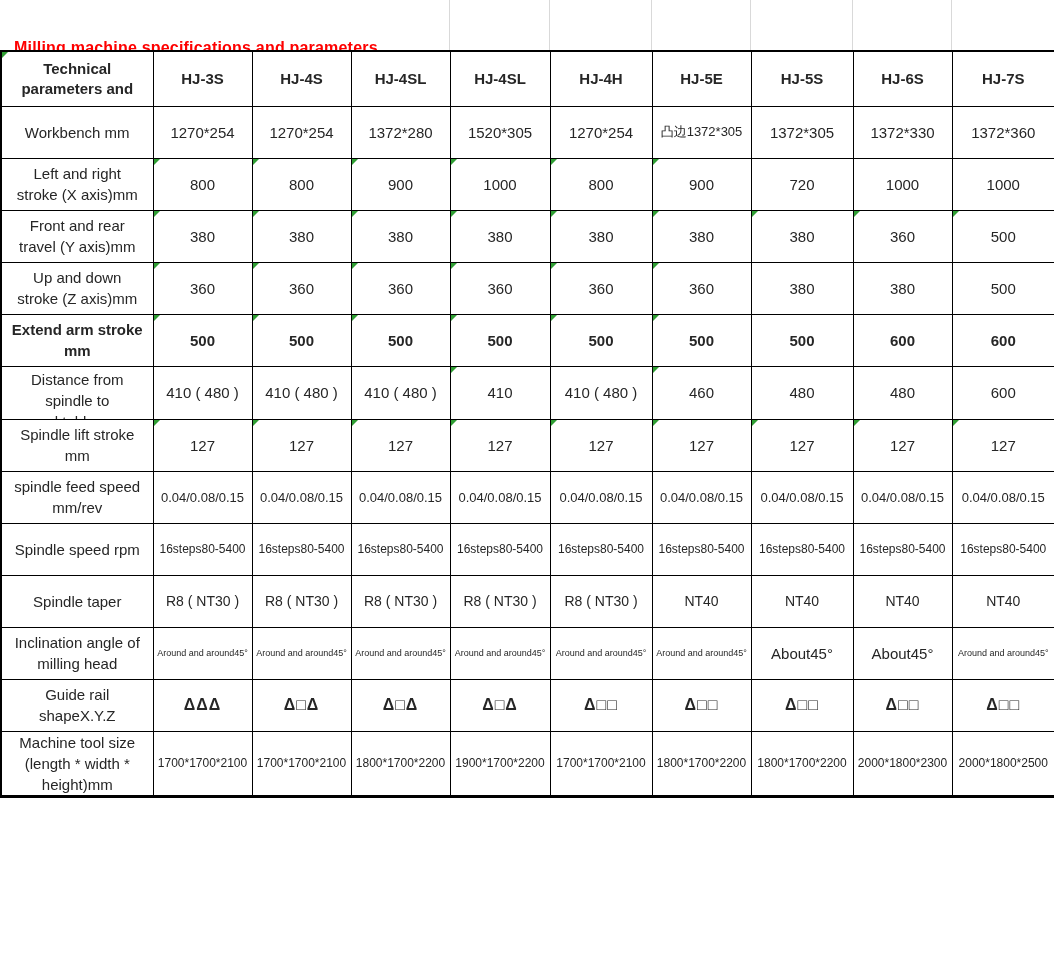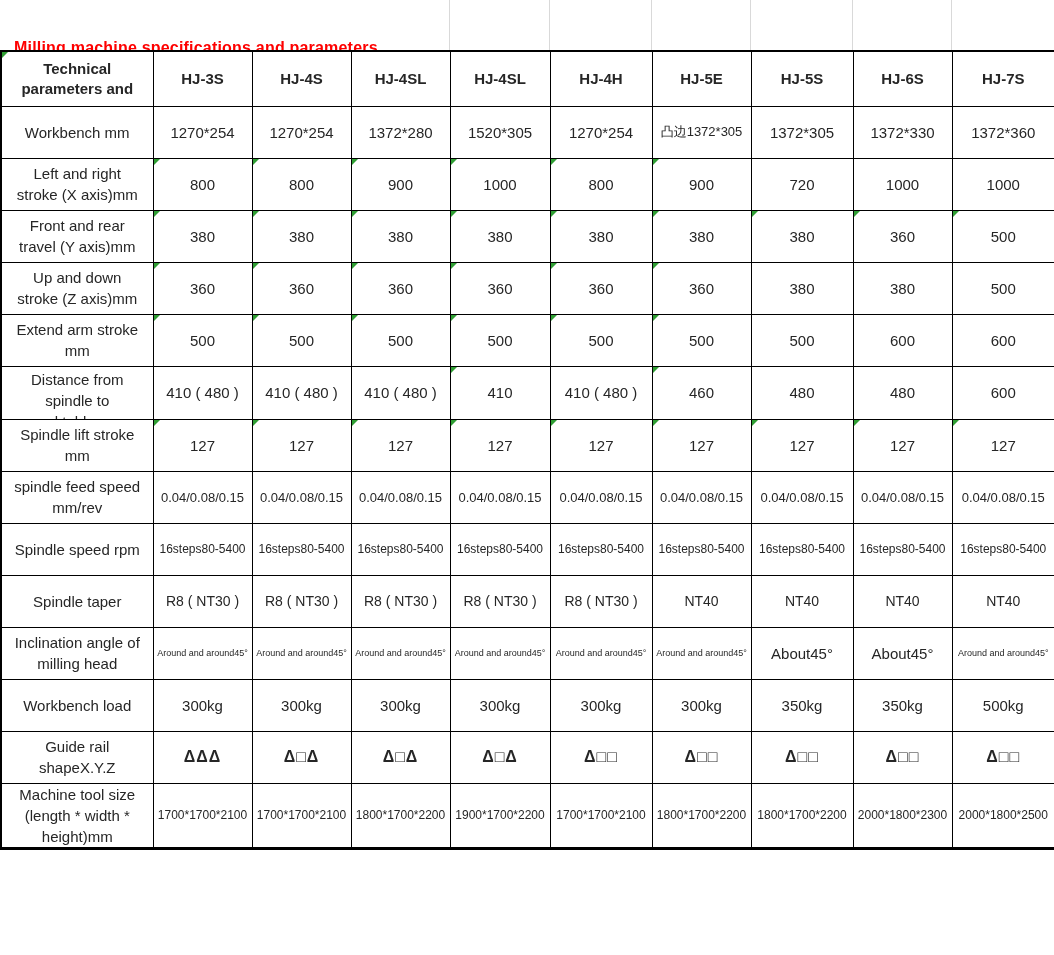--- a/index.html
+++ b/index.html
@@ -121,21 +121,21 @@
         <td class="sz-md">360<span class="flag" style="border-left-color: rgb(47, 158, 51);"></span></td>
         <td class="sz-md">360<span class="flag" style="border-left-color: rgb(47, 158, 51);"></span></td>
         <td class="sz-md">360<span class="flag" style="border-left-color: rgb(47, 158, 51);"></span></td>
         <td class="sz-md">360<span class="flag" style="border-left-color: rgb(47, 158, 51);"></span></td>
         <td class="sz-md">360<span class="flag" style="border-left-color: rgb(47, 158, 51);"></span></td>
         <td class="sz-md">360<span class="flag" style="border-left-color: rgb(47, 158, 51);"></span></td>
         <td class="sz-md">380</td>
         <td class="sz-md">380</td>
         <td class="sz-md">500</td>
       </tr>
-      <tr style="height: 52px;">
+      <tr style="height: 52px; font-weight: bold;">
         <td class="label">
           <div class="lbl">Extend arm stroke
 mm</div>
         </td>
         <td class="sz-md">500<span class="flag" style="border-left-color: rgb(47, 158, 51);"></span></td>
         <td class="sz-md">500<span class="flag" style="border-left-color: rgb(47, 158, 51);"></span></td>
         <td class="sz-md">500<span class="flag" style="border-left-color: rgb(47, 158, 51);"></span></td>
         <td class="sz-md">500<span class="flag" style="border-left-color: rgb(47, 158, 51);"></span></td>
         <td class="sz-md">500<span class="flag" style="border-left-color: rgb(47, 158, 51);"></span></td>
         <td class="sz-md">500<span class="flag" style="border-left-color: rgb(47, 158, 51);"></span></td>
@@ -224,34 +224,20 @@
         </td>
         <td class="sz-xs">Around and around45°</td>
         <td class="sz-xs">Around and around45°</td>
         <td class="sz-xs">Around and around45°</td>
         <td class="sz-xs">Around and around45°</td>
         <td class="sz-xs">Around and around45°</td>
         <td class="sz-xs">Around and around45°</td>
         <td class="sz-md">About45°</td>
         <td class="sz-md">About45°</td>
         <td class="sz-xs">Around and around45°</td>
-      </tr>
-      <tr style="height: 52px;">
-        <td class="label">
-          <div class="lbl">Workbench load</div>
-        </td>
-        <td class="sz-md">300kg</td>
-        <td class="sz-md">300kg</td>
-        <td class="sz-md">300kg</td>
-        <td class="sz-md">300kg</td>
-        <td class="sz-md">300kg</td>
-        <td class="sz-md">300kg</td>
-        <td class="sz-md">350kg</td>
-        <td class="sz-md">350kg</td>
-        <td class="sz-md">500kg</td>
       </tr>
       <tr style="height: 52px;">
         <td class="label">
           <div class="lbl">Guide rail
 shapeX.Y.Z</div>
         </td>
         <td class="sz-shape">ΔΔΔ</td>
         <td class="sz-shape">Δ□Δ</td>
         <td class="sz-shape">Δ□Δ</td>
         <td class="sz-shape">Δ□Δ</td>

